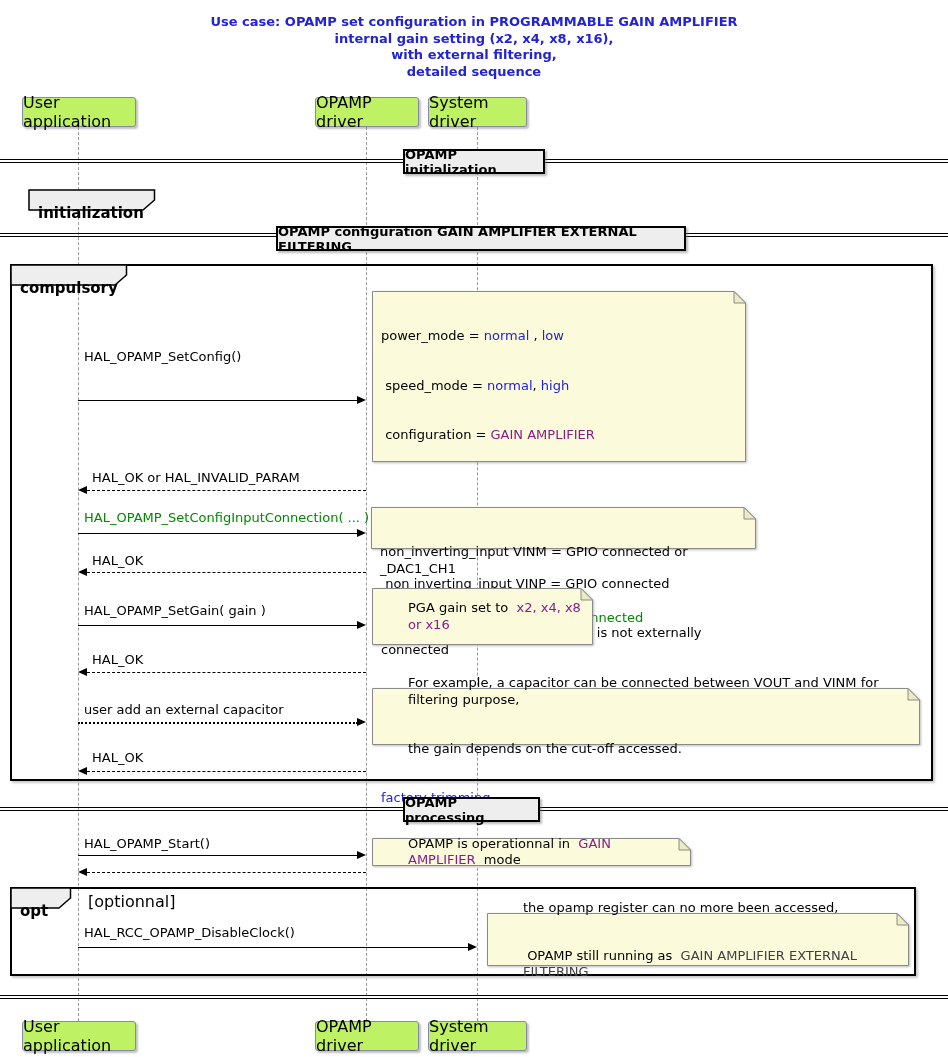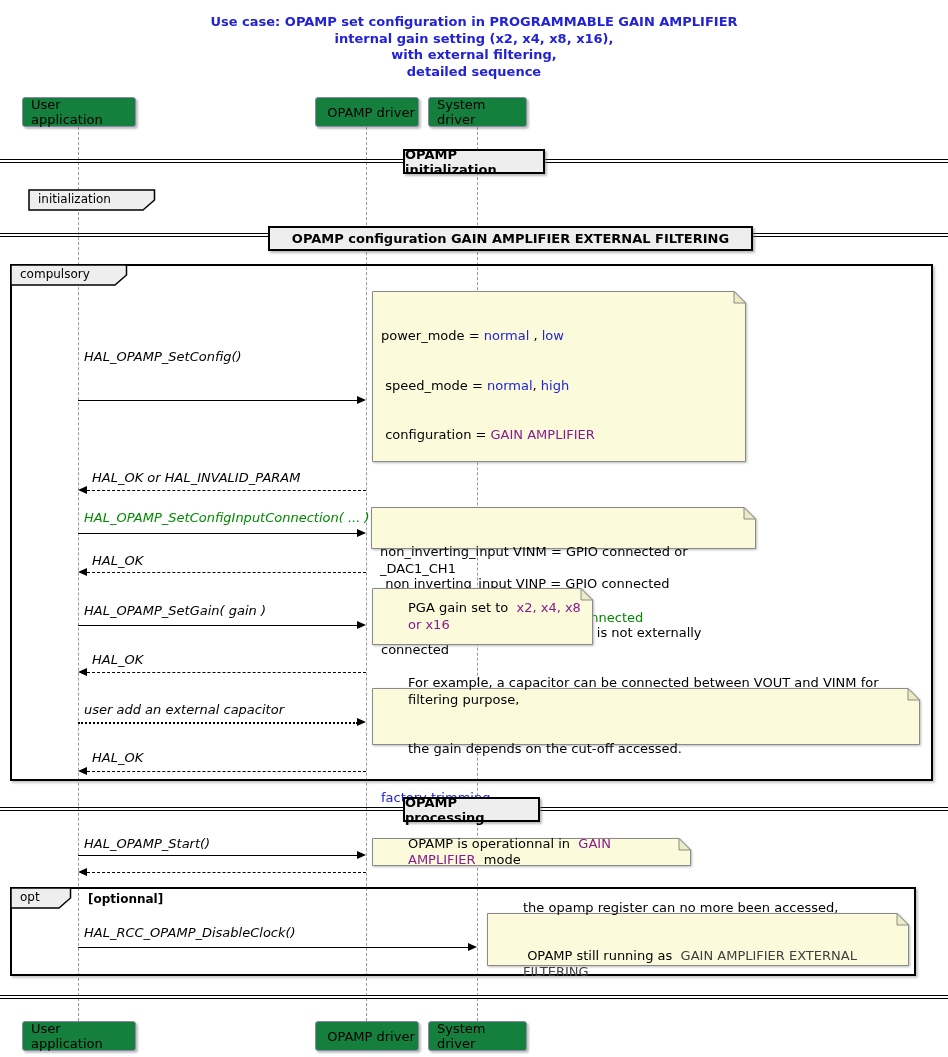--- a/index.html
+++ b/index.html
@@ -9,38 +9,38 @@
     font-family:"DejaVu Sans","Liberation Sans",sans-serif;
     font-size:13px; color:#000; overflow:hidden;
   }
   .abs { position:absolute; }
   
   .title { left:0; top:14px; width:948px; text-align:center; font-weight:bold; font-size:13px; line-height:16.5px; }
   
   .lifeline { width:0; border-left:1px dashed #999; top:127px; height:894px; }
   
   .participant {
-    height:30px; background:#15803d; border:1px solid #8888AA; border-radius:3px;
+    height:30px; background:#bef264; border:1px solid #8888AA; border-radius:3px;
     display:flex; align-items:center; justify-content:center;
-    box-shadow:2px 2px 2px rgba(120,120,120,.45); font-size:13px;padding-left:8px;
+    box-shadow:2px 2px 2px rgba(120,120,120,.45); font-size:16px;
   }
   
   .divline { left:0; width:948px; height:4px; border-top:1px solid #000; border-bottom:1px solid #000; }
   .divlabel {
     height:25px; background:#EEEEEE; border:2px solid #000;
     display:flex; align-items:center; justify-content:center;
     font-weight:bold; box-shadow:2px 2px 2px rgba(120,120,120,.5); z-index:5;
   }
   
   .frame { border:2px solid #000; background:transparent; box-shadow:2px 2px 2px rgba(120,120,120,.4); z-index:2; }
   .pent { z-index:6; }
-  .pent .pent-label { position:absolute; left:10px; top:3px; font-weight:normal; font-size:12px; white-space:nowrap; }
-  .guard { font-weight:bold; font-size:12px; z-index:6; }
-  
-  .msg-label { white-space:nowrap; z-index:4; background:transparent;font-style:italic; }
+  .pent .pent-label { position:absolute; left:10px; top:15px; font-weight:bold; font-size:15px; white-space:nowrap; }
+  .guard { font-weight:normal; font-size:16px; z-index:6; }
+  
+  .msg-label { white-space:nowrap; z-index:4; background:transparent; }
   .msg-line { height:0; z-index:3; }
   .msg-line.solid { border-top:1px solid #000; }
   .msg-line.dash  { border-top:1px dashed #000; }
   .msg-line.dot   { border-top:2px dotted #000; }
   .head { width:0; height:0; z-index:4; }
   .head.hr { border-top:4px solid transparent; border-bottom:4px solid transparent; border-left:9px solid #000; }
   .head.hl { border-top:4px solid transparent; border-bottom:4px solid transparent; border-right:9px solid #000; }
   
   .note { z-index:3; }
   .note svg { position:absolute; left:0; top:0; filter:drop-shadow(1.5px 1.5px 1px rgba(120,120,120,.5)); }
@@ -66,21 +66,21 @@
   <div class="abs lifeline" style="left:477px;"></div>
 
   <div class="abs divline" style="top:159px;"></div>
   <div class="abs divline" style="top:233px;"></div>
   <div class="abs divline" style="top:807px;"></div>
   <div class="abs divline" style="top:995px;"></div>
 
   <div class="abs divlabel" style="left:403px; top:149px; width:142px;">
     <span>OPAMP initialization</span>
   </div>
-  <div class="abs divlabel" style="left:268px; top:226px; width:485px;">
+  <div class="abs divlabel" style="left:276px; top:226px; width:410px;">
     <span>OPAMP configuration GAIN AMPLIFIER EXTERNAL FILTERING</span>
   </div>
   <div class="abs divlabel" style="left:403px; top:797px; width:137px;">
     <span>OPAMP processing</span>
   </div>
 
   <div class="abs pent" style="left:28px; top:189px; width:128px; height:22px;">
     <svg width="128" height="22">
       <polygon points="1,1 126.5,1 126.5,11 115,21 1,21" fill="#EEEEEE" stroke="#000" stroke-width="1.5"></polygon>
     </svg>

